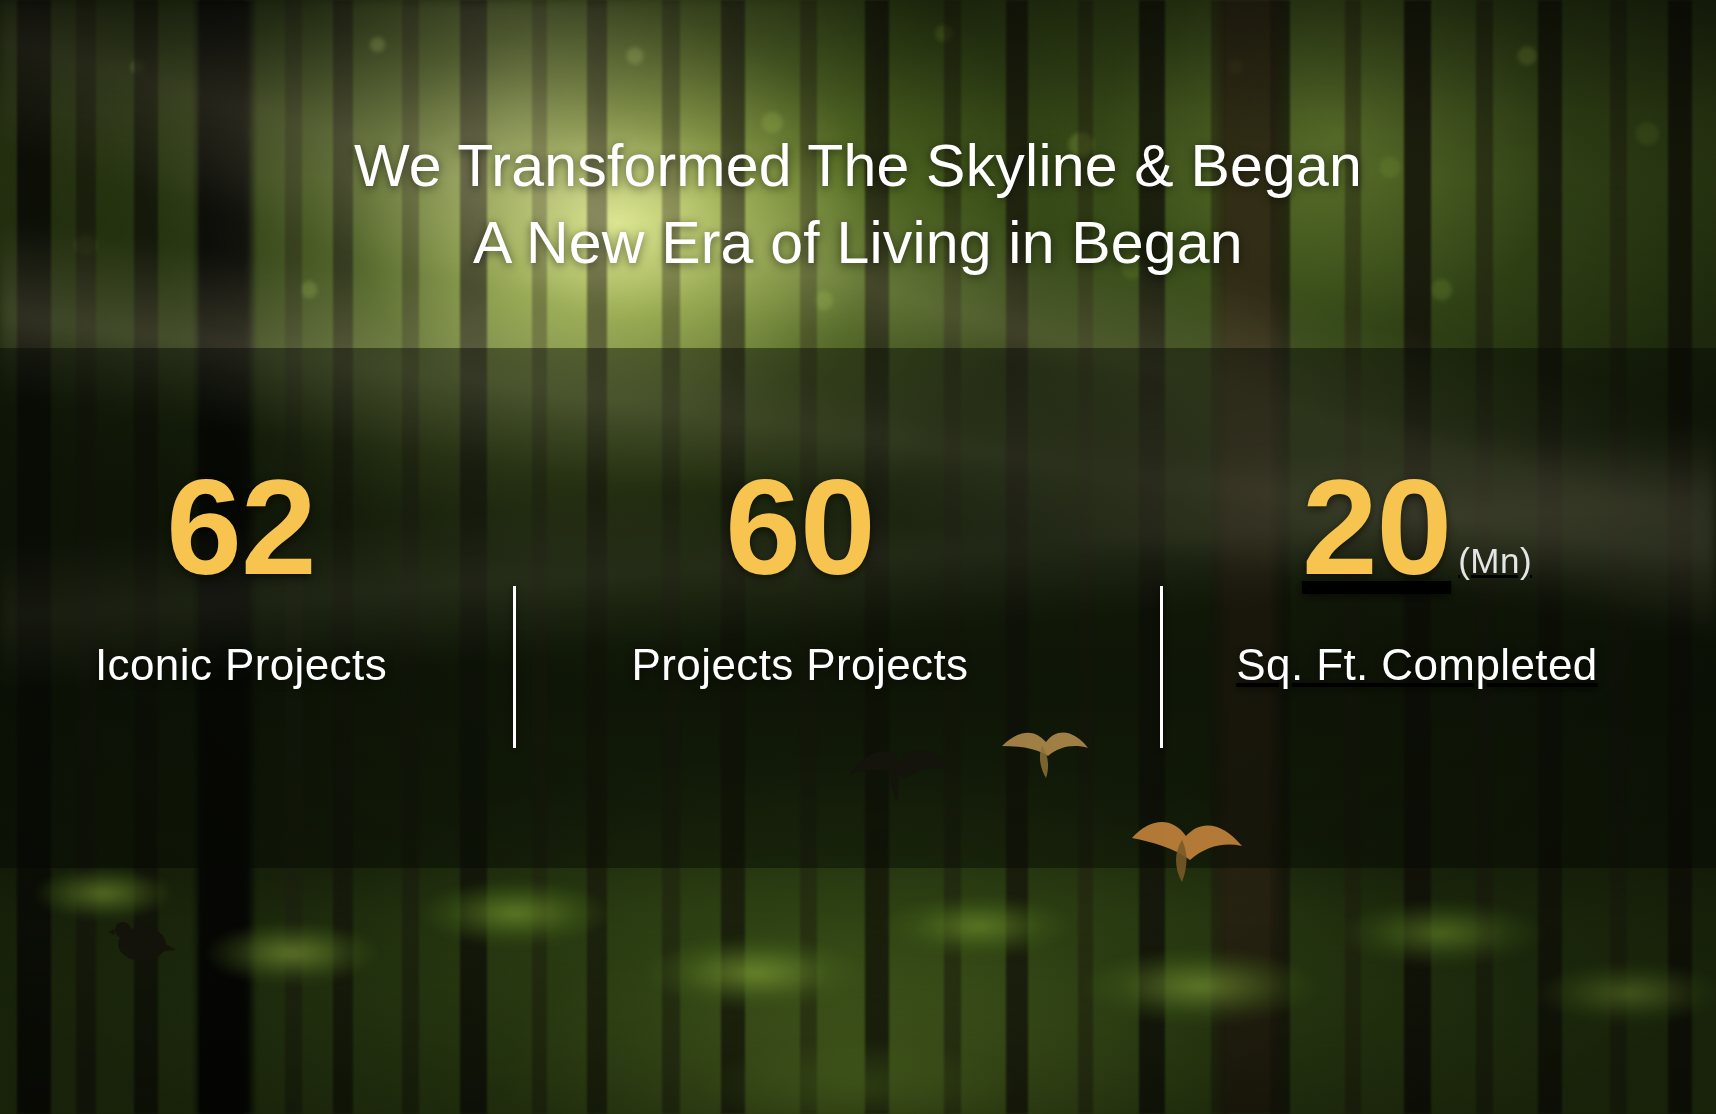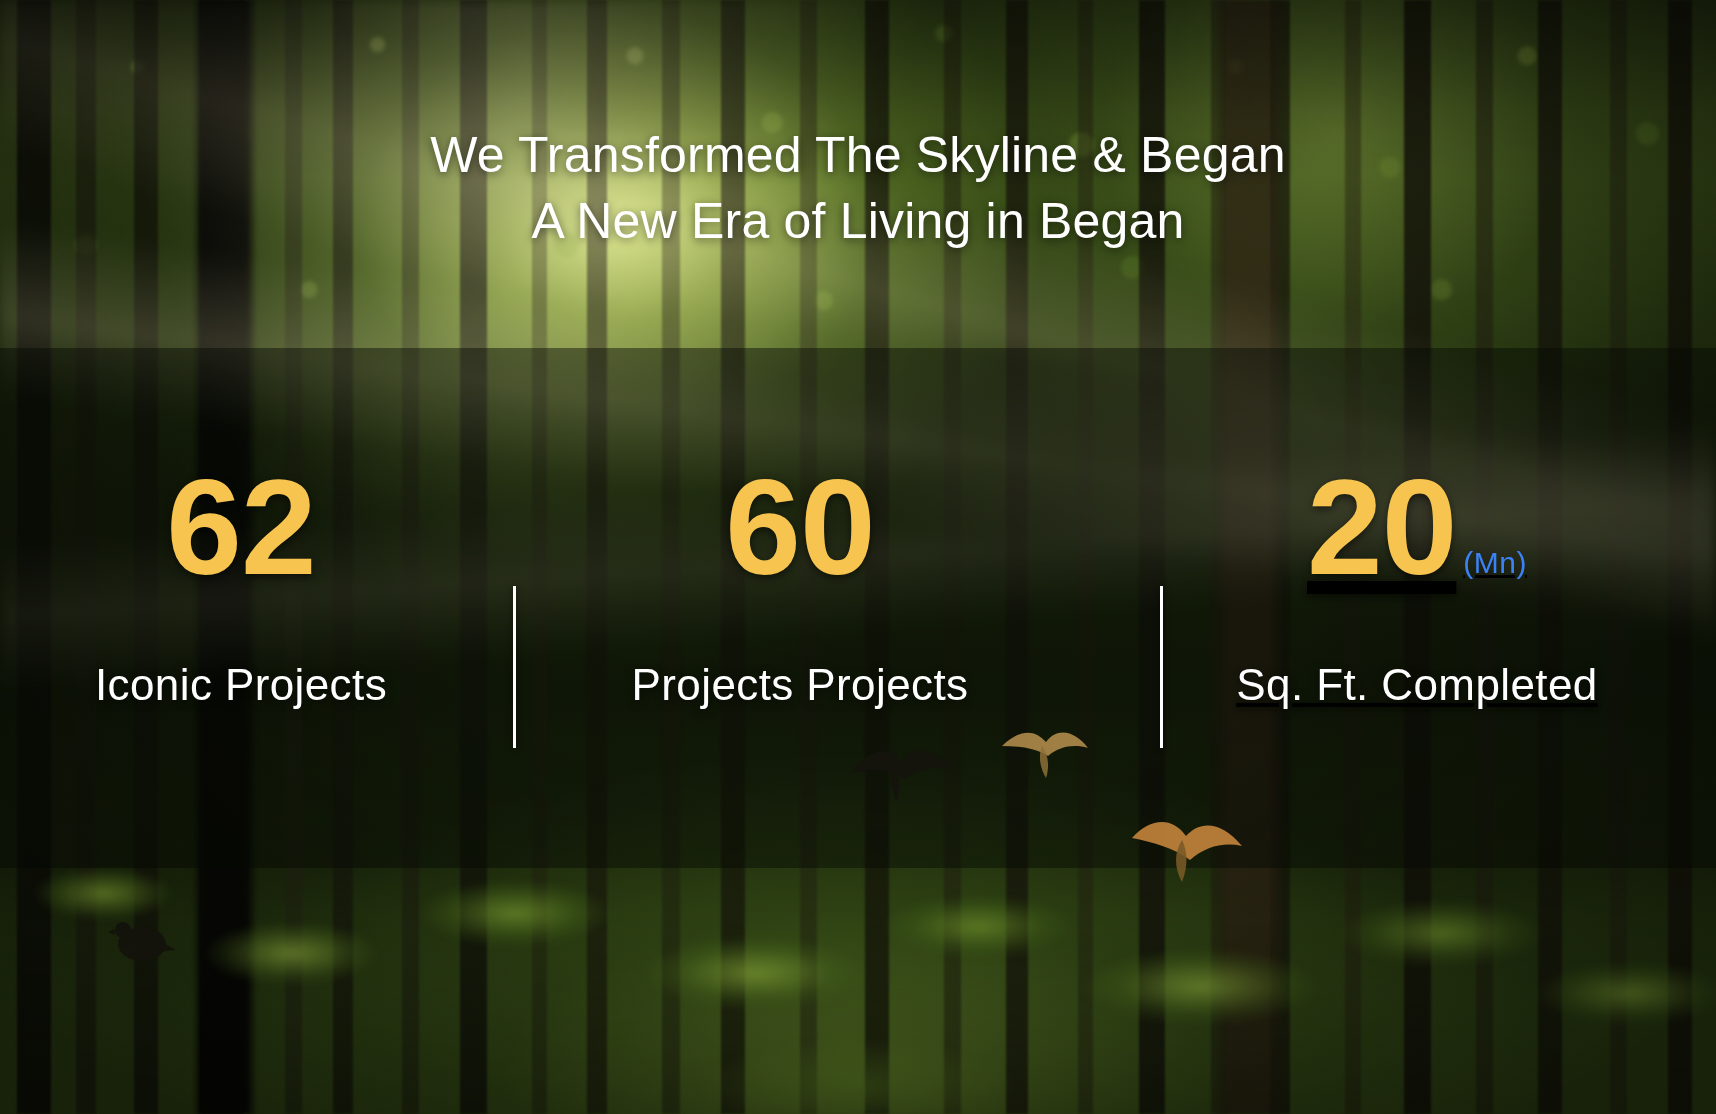--- a/index.html
+++ b/index.html
@@ -167,21 +167,21 @@
     inset: 0;
   }
 
   .headline {
     position: absolute;
     top: 88px;
     left: 0;
     right: 0;
     text-align: center;
     color: #ffffff;
-    font-size: 50px;
+    font-size: 59px;
     font-weight: 300;
     line-height: 1.32;
     letter-spacing: .2px;
     text-shadow: 0 2px 10px rgba(0,0,0,.55);
   }
   .headline .line { display: block; }
 
   .stats {
     position: absolute;
     top: 462px;
@@ -210,30 +210,30 @@
   }
   .stat-value {
     color: #f6c44f;
     font-size: 136px;
     font-weight: 700;
     line-height: .94;
     letter-spacing: -1px;
     text-shadow: 0 3px 9px rgba(0,0,0,.55);
   }
   .stat-unit {
-    color: #3b82f6;
-    font-size: 30px;
+    color: #e5e5e5;
+    font-size: 35px;
     font-weight: 400;
     line-height: 1;
     margin-left: 7px;
     margin-bottom: 14px;
     letter-spacing: .5px;
   }
   .stat-label {
-    margin-top: 68px;
+    margin-top: 48px;
     color: #ffffff;
     font-size: 44px;
     font-weight: 300;
     letter-spacing: .4px;
     white-space: nowrap;
     text-shadow: 0 2px 8px rgba(0,0,0,.6);
   }
 
   .divider {
     position: absolute;

